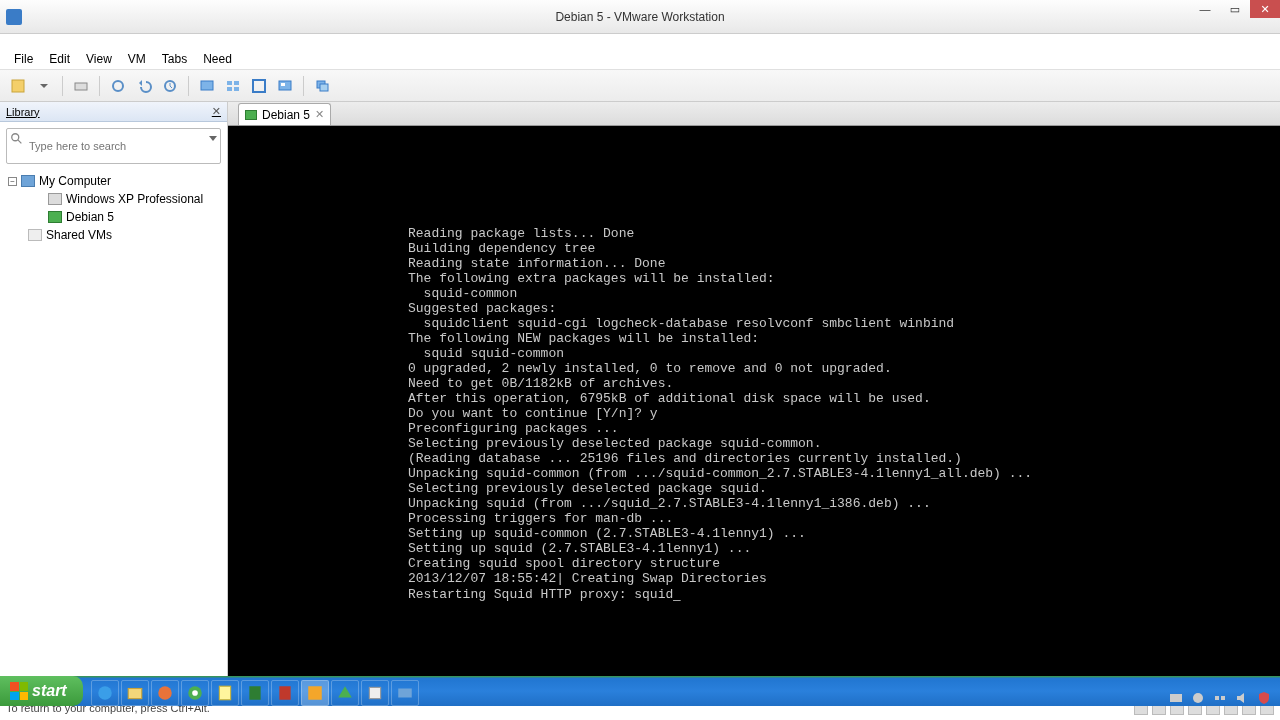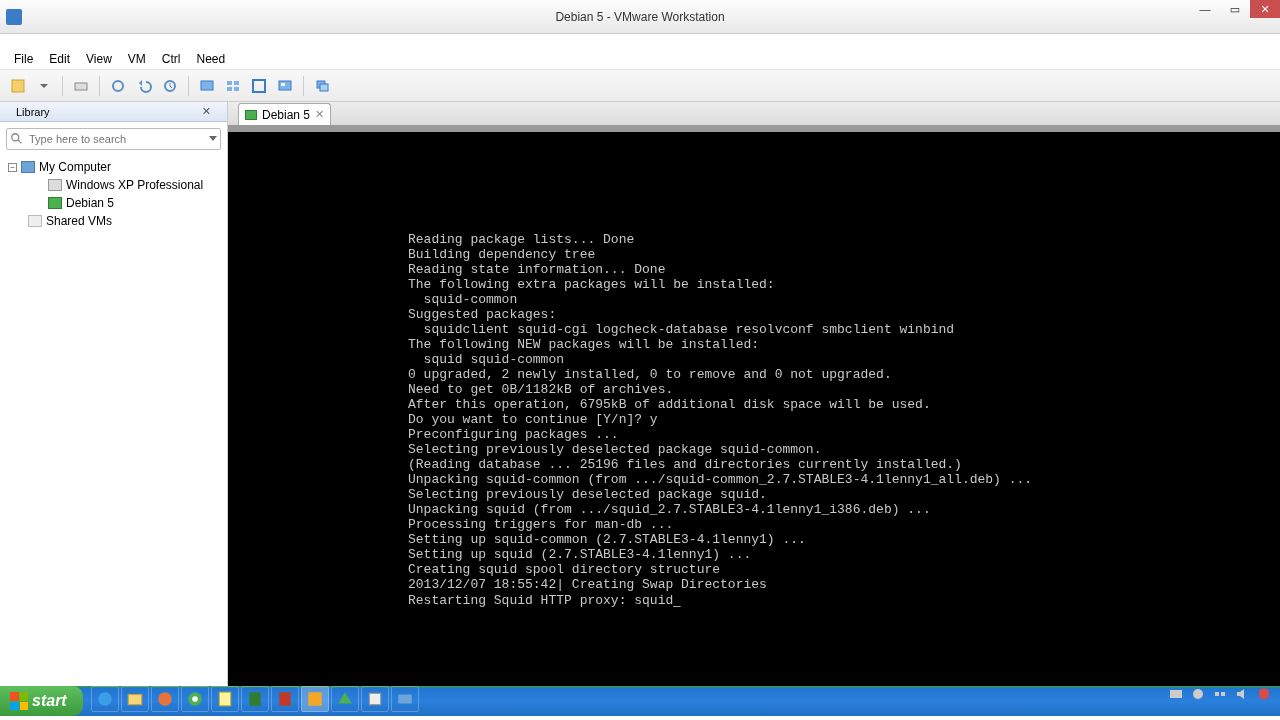--- a/index.html
+++ b/index.html
@@ -21,53 +21,53 @@
 .toolbar { height: 32px; background: linear-gradient(#f8f8f8, #ececec); border-bottom: 1px solid #ccc; display: flex; align-items: center; padding: 0 6px; gap: 2px; }
 .toolbar .tbtn { width: 24px; height: 24px; border: 1px solid transparent; display: flex; align-items: center; justify-content: center; border-radius: 2px; }
 .toolbar .sep { width: 1px; height: 20px; background: #ccc; margin: 0 4px; }
 .toolbar svg { width: 16px; height: 16px; }
 
 
 .main { display: flex; height: calc(100% - 22px - 22px - 32px - 18px - 30px); }
 
 
 .library { width: 228px; border-right: 1px solid #ccc; display: flex; flex-direction: column; background: #fff; }
-.lib-header { height: 20px; background: linear-gradient(#f0f4fb, #dce6f4); border-bottom: 1px solid #b8c8dc; display: flex; align-items: center; justify-content: space-between; padding: 0 16px; font-size: 11px; }
+.lib-header { height: 20px; background: linear-gradient(#f0f4fb, #dce6f4); border-bottom: 1px solid #b8c8dc; display: flex; align-items: center; justify-content: space-between; padding: 0 6px; font-size: 11px; text-decoration: underline; }
 .lib-header .x { cursor: pointer; color: #555; }
 .lib-search { margin: 6px; position: relative; }
-.lib-search input { width: 100%; height: 22px; border: 1px solid #bbb; border-radius: 2px; padding: 0 20px 0 22px; font-size: 11px; }
+.lib-search input { width: 100%; height: 36px; border: 1px solid #bbb; border-radius: 2px; padding: 0 20px 0 22px; font-size: 11px; }
 .lib-search .icon { position: absolute; left: 4px; top: 4px; }
 .lib-search .dd { position: absolute; right: 4px; top: 8px; border-left: 4px solid transparent; border-right: 4px solid transparent; border-top: 5px solid #666; }
 .tree { font-size: 12px; padding: 2px 4px; flex: 1; overflow: auto; }
 .tree .node { display: flex; align-items: center; height: 18px; padding-left: 4px; gap: 4px; }
 .tree .indent1 { padding-left: 24px; align-items: center; }
 .tree .indent2 { padding-left: 44px; }
 .tree .exp { width: 9px; height: 9px; border: 1px solid #888; font-size: 8px; line-height: 7px; text-align: center; color: #444; }
 .tree .pc-icon { width: 14px; height: 12px; background: #6fa4d8; border: 1px solid #4a7db0; }
 .tree .vm-off { width: 14px; height: 12px; background: #dcdcdc; border: 1px solid #999; }
 .tree .vm-on { width: 14px; height: 12px; background: #4caf50; border: 1px solid #2e7d32; }
 .tree .shared { width: 14px; height: 12px; background: #eee; border: 1px solid #bbb; }
 
 
 .content { flex: 1; display: flex; flex-direction: column; background: #999; }
 .tabbar { height: 24px; background: linear-gradient(#ededed,#dcdcdc); display: flex; align-items: flex-end; padding-left: 10px; border-bottom: 1px solid #999; }
 .tab { height: 22px; background: #fff; border: 1px solid #aaa; border-bottom: none; border-radius: 3px 3px 0 0; display: flex; align-items: center; padding: 0 6px; font-size: 12px; gap: 5px; }
 .tab .vm-on { width: 12px; height: 10px; background: #4caf50; border: 1px solid #2e7d32; }
 .tab .x { color: #888; font-size: 11px; cursor: pointer; }
 
-.vm-screen { flex: 1; background: #000; color: #c8c8c8; font-family: "Courier New", monospace; font-size: 13px; line-height: 15px; padding: 100px 4px 0 180px; white-space: pre; overflow: hidden; margin-top: 6px; }
+.vm-screen { flex: 1; background: #000; color: #c8c8c8; font-family: "Courier New", monospace; font-size: 13px; line-height: 15px; padding: 100px 4px 0 180px; white-space: pre; overflow: hidden; }
 .vm-screen .cursor::after { content: "_"; color: #c8c8c8; }
 
 
 .statusbar { height: 18px; font-size: 11px; color: #444; display: flex; align-items: center; padding: 0 6px; border-top: 1px solid #ddd; justify-content: space-between; }
 .statusbar .icons { display: flex; gap: 4px; }
 .statusbar .icons span { width: 14px; height: 14px; background: #ddd; border: 1px solid #bbb; }
 
 
-.taskbar { position: absolute; bottom: 4px; left: 0; right: 0; height: 30px; background: linear-gradient(#3e9b3e,#2176d1 8%,#2a80dc 50%,#1f6fc6); display: flex; align-items: flex-start; }
+.taskbar { position: absolute; bottom: 14px; left: 0; right: 0; height: 30px; background: linear-gradient(#3e9b3e,#2176d1 8%,#2a80dc 50%,#1f6fc6); display: flex; align-items: flex-end; }
 .start-btn { height: 30px; background: linear-gradient(#5fbf5f,#3b9a3b); color: #fff; font-weight: bold; font-style: italic; font-size: 16px; padding: 0 16px 0 10px; display: flex; align-items: center; border-radius: 0 10px 10px 0; gap: 4px; }
 .start-btn .logo { width: 18px; height: 18px; display: grid; grid-template: 1fr 1fr / 1fr 1fr; gap: 1px; }
 .start-btn .logo span:nth-child(1){background:#f25022}.start-btn .logo span:nth-child(2){background:#7fba00}.start-btn .logo span:nth-child(3){background:#00a4ef}.start-btn .logo span:nth-child(4){background:#ffb900}
 .task-icons { display: flex; align-items: center; gap: 2px; margin-left: 8px; }
 .task-icons .ti { width: 28px; height: 26px; border: 1px solid rgba(255,255,255,0.25); border-radius: 2px; display: flex; align-items: center; justify-content: center; }
 .task-icons .ti.active { background: rgba(255,255,255,0.25); }
 .tray { margin-left: auto; display: flex; align-items: center; gap: 6px; padding-right: 8px; color: #fff; font-size: 11px; }
 .tray .ic { width: 16px; height: 16px; }
 </style>
 </head>
@@ -81,21 +81,21 @@
     <div>▭</div>
     <div class="close">✕</div>
   </div>
 </div>
 
 <div class="menubar">
   <span>File</span>
   <span>Edit</span>
   <span>View</span>
   <span>VM</span>
-  <span>Ctrl</span>
+  <span>Tabs</span>
   <span>Need</span>
 </div>
 
 <div class="toolbar">
   <div class="tbtn">
       <svg viewBox="0 0 16 16">
         <rect x="2" y="2" width="12" height="12" fill="#f4cf6a" stroke="#c9a43b"></rect>
       </svg>
     </div>
   <div class="tbtn">

